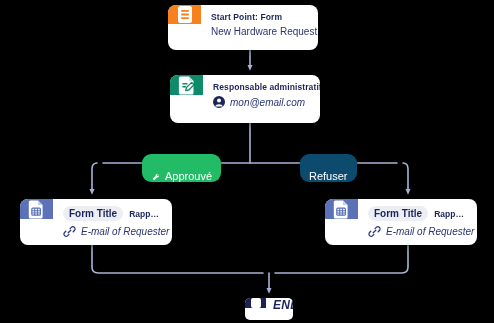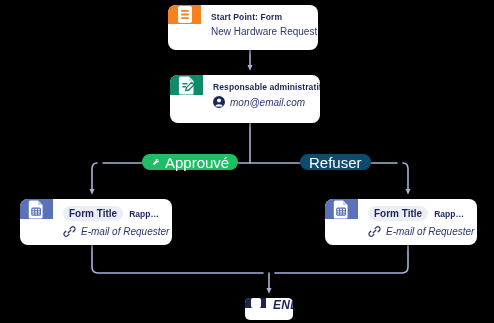--- a/index.html
+++ b/index.html
@@ -130,26 +130,26 @@
     color: #1b2559;
     white-space: nowrap;
     overflow: hidden;
     text-overflow: ellipsis;
   }
 
   
   .pill {
     position: absolute;
     display: flex;
-    align-items: center;
+    align-items: flex-end;
     gap: 4px;
-    height: 16px;
+    height: 28px;
     padding: 0 9px;
     border-radius: 9px;
-    font-size: 15px;
+    font-size: 11px;
     color: #ffffff;
     white-space: nowrap;
     z-index: 4;
     box-shadow: 0 1px 3px rgba(0,0,0,0.4);
   }
   #pill-approve { left: 142px; top: 154px; background: #22bb66; }
   #pill-refuse  { left: 300px; top: 154px; background: #0c4a6e; }
 
   .pill svg { display: block; }
   .node-accent svg { display: block; }

